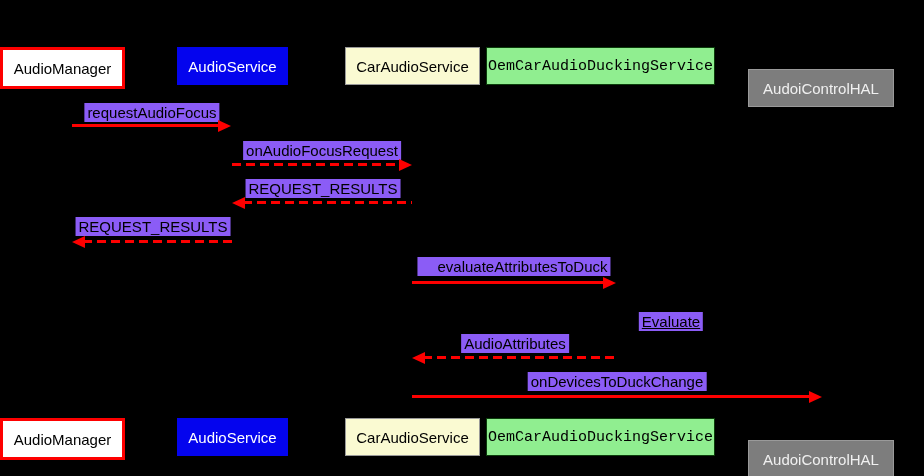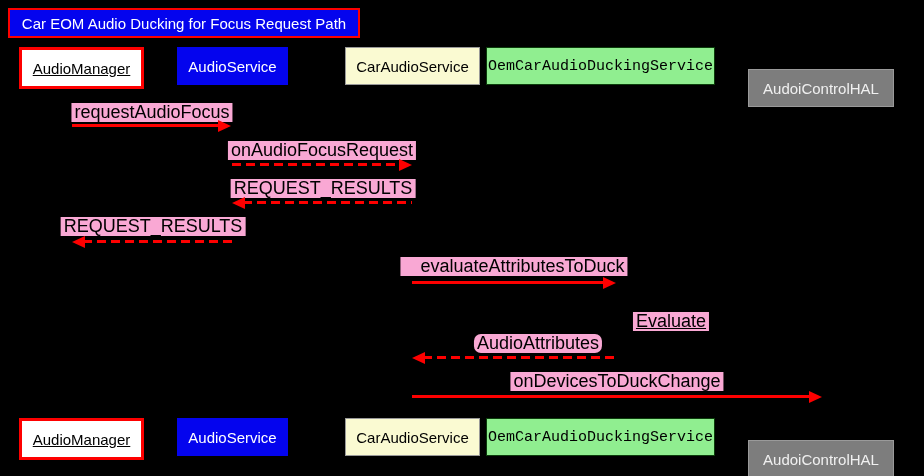--- a/index.html
+++ b/index.html
@@ -25,31 +25,31 @@
     height: 36px;
     border: 1px solid transparent;
     display: flex; align-items: center; justify-content: center;
     font-size: 15px;
     box-sizing: content-box;
     white-space: nowrap;
   }
   .pbox.thick { border-width: 3px; }
   .row-top .pbox { top: 47px; }
   .row-bottom .pbox { top: 418px; }
-  .p0 { left: 19px;  width: 119px; text-decoration: underline; }
+  .p0 { left: 0;  width: 119px; }
   .p1 { left: 177px; width: 109px; }
   .p2 { left: 345px; width: 133px; }
   .p3 { left: 486px; width: 227px; font-family: Liberation Mono, monospace; }
   .p4 { left: 748px; width: 144px; margin-top: 22px; }
   .msg-label {
     position: absolute;
     transform: translateX(-50%);
-    background: #f9a8d4;
+    background: #8b5cf6;
     color: #000000;
-    font-size: 18px;
+    font-size: 15px;
     line-height: 19px;
     padding: 0 3px;
     white-space: nowrap;
   }
   .shaft {
     position: absolute;
     height: 3px;
   }
   .shaft.solid { background: #fe0000; }
   .shaft.dashed {
@@ -62,21 +62,20 @@
     border-bottom: 6px solid transparent;
   }
   .head.right { border-left: 13px solid #fe0000; }
   .head.left  { border-right: 13px solid #fe0000; }
 </style>
 </head>
 <body>
 
 <div class="stage">
 
-  <div class="title" style="background: rgb(4, 4, 238); color: rgb(255, 255, 255); border-color: rgb(254, 0, 0);">Car EOM Audio Ducking for Focus Request Path</div>
 
   <div class="row-top">
     <div class="pbox p0 thick" style="background: rgb(255, 255, 255); color: rgb(0, 0, 0); border-color: rgb(254, 0, 0);">AudioManager</div>
     <div class="pbox p1" style="background: rgb(4, 4, 238); color: rgb(255, 255, 255); border-color: rgb(4, 4, 238);">AudioService</div>
     <div class="pbox p2" style="background: rgb(250, 250, 210); color: rgb(0, 0, 0); border-color: rgb(153, 153, 153);">CarAudioService</div>
     <div class="pbox p3" style="background: rgb(144, 238, 144); color: rgb(0, 0, 0); border-color: rgb(11, 61, 11);">OemCarAudioDuckingService</div>
     <div class="pbox p4" style="background: rgb(125, 125, 125); color: rgb(240, 240, 240); border-color: rgb(154, 154, 154);">AudoiControlHAL</div>
   </div>
 
   <div class="msg-label" style="left:152px; top:103px;">requestAudioFocus</div>
@@ -94,21 +93,21 @@
   <div class="msg-label" style="left:153px; top:217px;">REQUEST_RESULTS</div>
   <div class="shaft dashed" style="left:83px; top:240px; width:149px;"></div>
   <div class="head left" style="left:72px; top:236px;"></div>
 
   <div class="msg-label" style="left:514px; top:257px;padding-left:20px;">evaluateAttributesToDuck</div>
   <div class="shaft solid" style="left:412px; top:281px; width:193px;"></div>
   <div class="head right" style="left:603px; top:277px;"></div>
 
   <div class="msg-label" style="left:671px; top:312px;text-decoration:underline;">Evaluate</div>
 
-  <div class="msg-label" style="left:538px; top:334px;border-radius:7px;">AudioAttributes</div>
+  <div class="msg-label" style="left:515px; top:334px;">AudioAttributes</div>
   <div class="shaft dashed" style="left:423px; top:356px; width:193px;"></div>
   <div class="head left" style="left:412px; top:352px;"></div>
 
   <div class="msg-label" style="left:617px; top:372px;">onDevicesToDuckChange</div>
   <div class="shaft solid" style="left:412px; top:395px; width:399px;"></div>
   <div class="head right" style="left:809px; top:391px;"></div>
 
   <div class="row-bottom">
     <div class="pbox p0 thick" style="background: rgb(255, 255, 255); color: rgb(0, 0, 0); border-color: rgb(254, 0, 0);">AudioManager</div>
     <div class="pbox p1" style="background: rgb(4, 4, 238); color: rgb(255, 255, 255); border-color: rgb(4, 4, 238);">AudioService</div>

